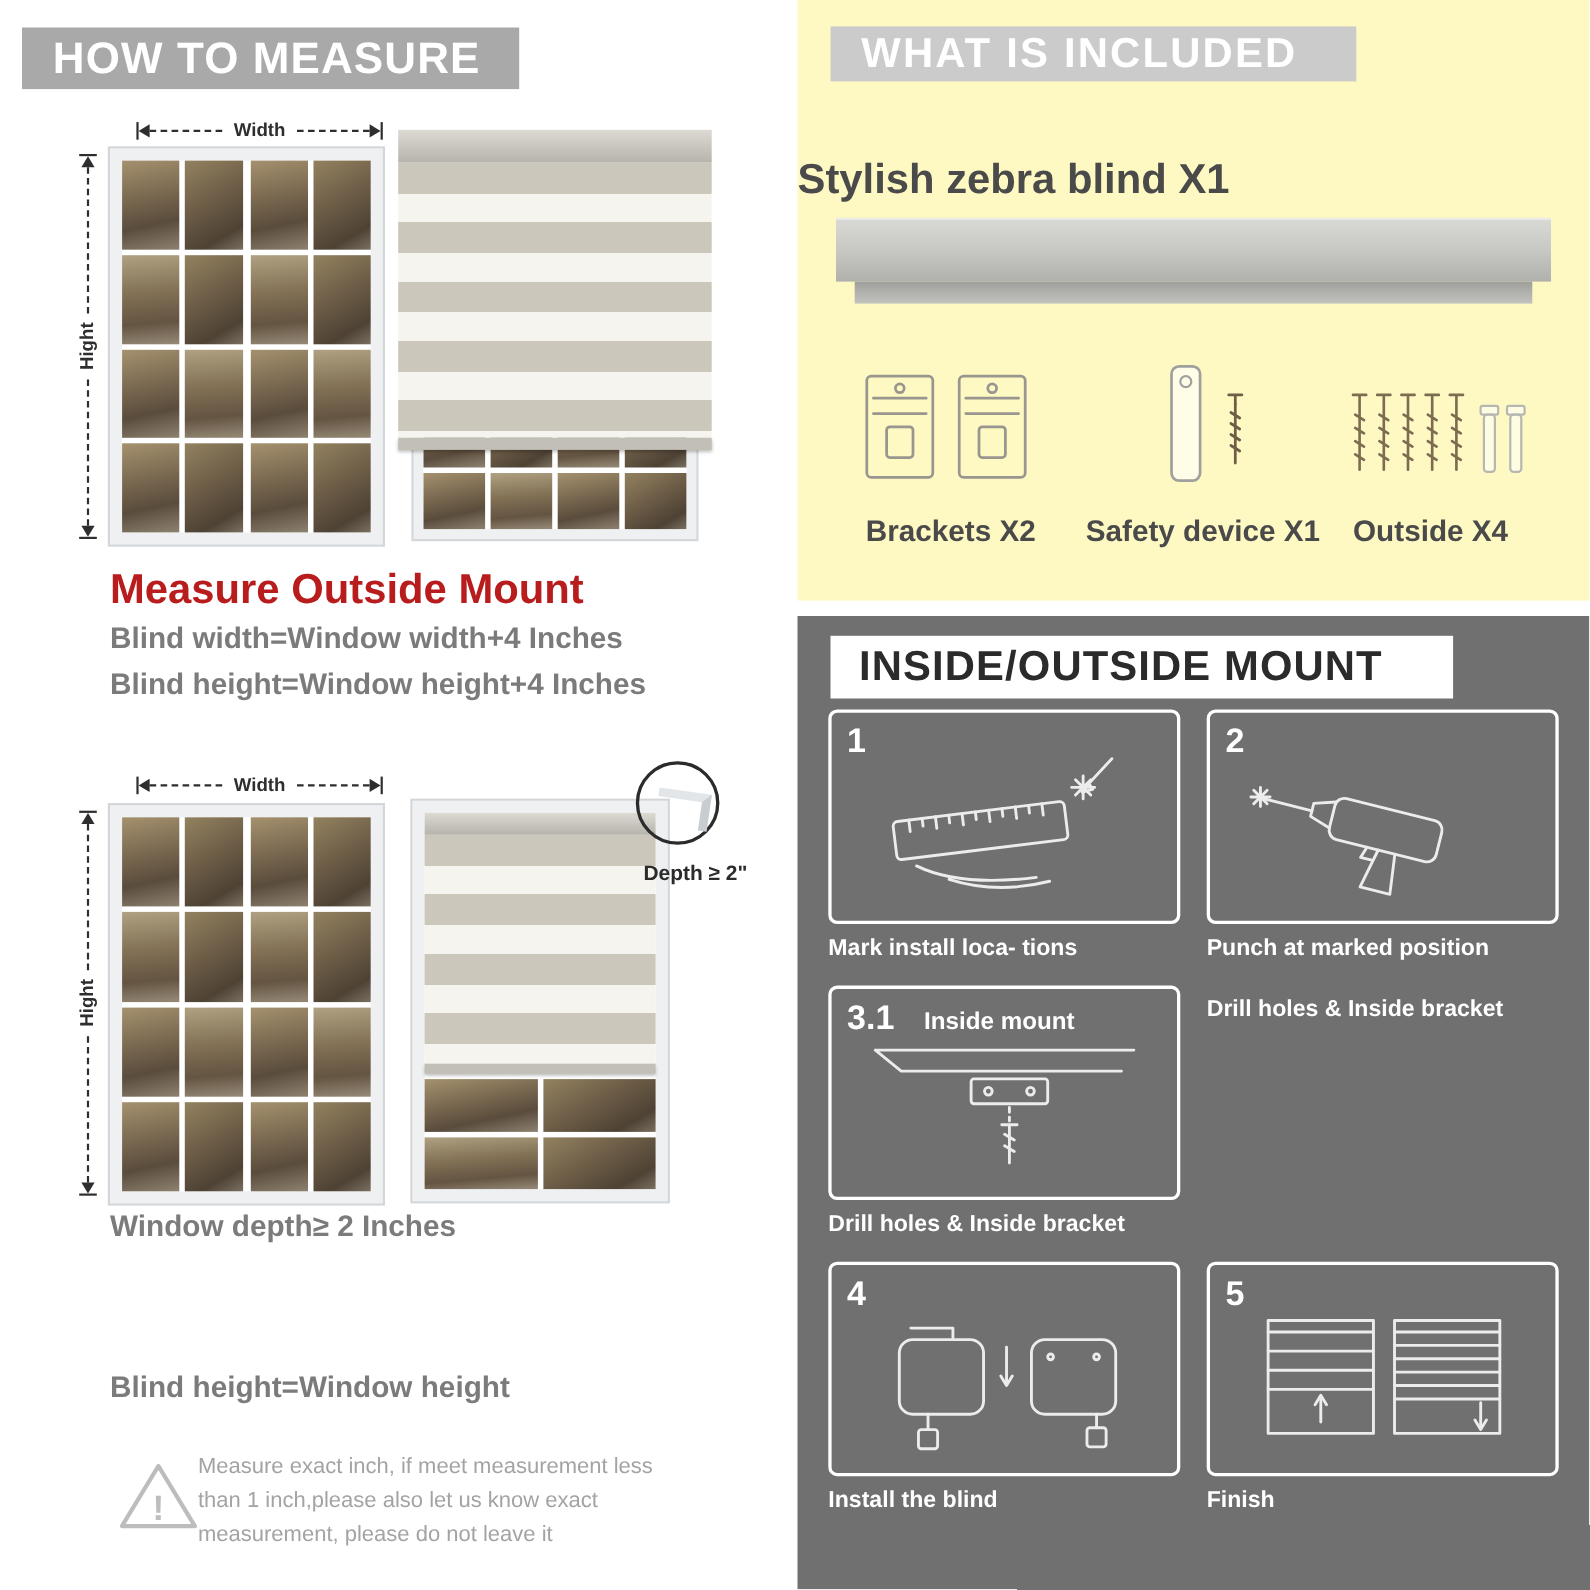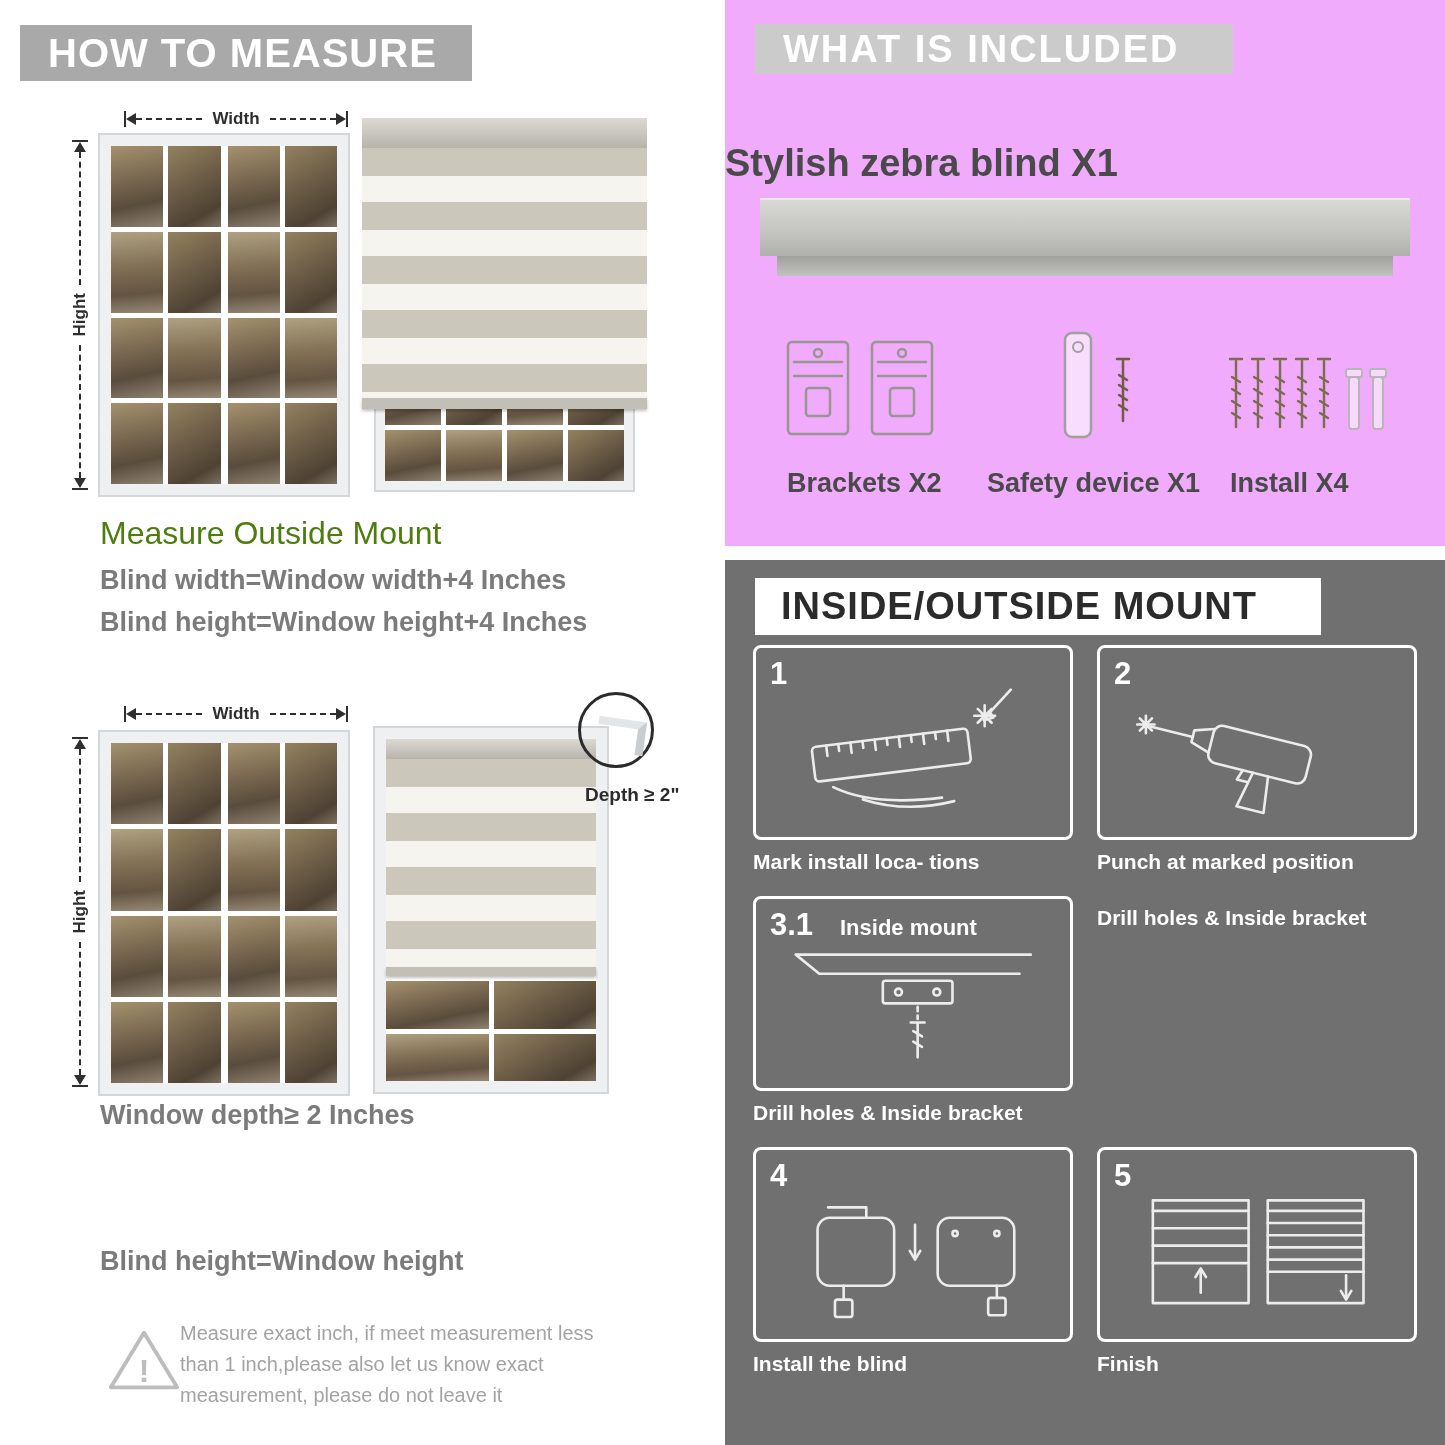--- a/index.html
+++ b/index.html
@@ -3,21 +3,21 @@
 <meta charset="utf-8">
 <style>
   html,body{margin:0;padding:0;background:#fff;}
   .page{position:relative;width:1445px;height:1445px;overflow:hidden;background:#fff;
         font-family:"Liberation Sans","DejaVu Sans",sans-serif;}
   .abs{position:absolute;box-sizing:border-box;}
 
   
   .banner-left{background:#a9a9a9;color:#fff;font-size:40px;font-weight:bold;
                line-height:56px;padding-left:28px;letter-spacing:1px;}
-  .h1{font-size:32px;font-weight:normal;color:#4d7c0f;white-space:nowrap;}
+  .h1{font-size:38px;font-weight:bold;color:#b91c1c;white-space:nowrap;}
   .formula{font-size:27px;font-weight:bold;color:#7b7b7b;white-space:nowrap;}
 
   
   .win{border:11px solid #eef0f2;outline:2px solid #d3d7da;background:#fff;display:flex;gap:7px;}
   .sash{flex:1;display:grid;grid-template-columns:1fr 1fr;grid-template-rows:repeat(4,1fr);
         gap:5px;background:#fff;}
   .sash.r2{grid-template-rows:repeat(2,1fr);}
   .sash.c4{grid-template-columns:repeat(4,1fr);}
   .pane{background:linear-gradient(168deg,#a4916e 0%,#7c6b52 38%,#5a4c3c 70%,#8d8170 100%);}
   .pane:nth-child(2n){background:linear-gradient(150deg,#93825f 0%,#6d5d47 45%,#4e4234 80%,#7a7060 100%);}
@@ -45,21 +45,21 @@
   .depth-circle{width:76px;height:76px;border:3px solid #2b2b2b;border-radius:50%;background:transparent;z-index:5;}
   .depth-corner{position:absolute;left:16px;top:24px;width:40px;height:26px;
                 border-top:8px solid #e3e6e8;border-right:8px solid #c9cdd0;transform:rotate(8deg);}
   .depth-label{font-size:19px;font-weight:bold;color:#2b2b2b;white-space:nowrap;z-index:6;}
 
   .warn-text{font-size:20px;color:#a3a3a3;line-height:1.55;width:445px;}
   .warn-mark{position:absolute;left:0;top:0;width:78px;height:70px;display:flex;align-items:flex-end;
              justify-content:center;color:#bdbdbd;font-size:32px;font-weight:bold;padding-bottom:6px;box-sizing:border-box;}
 
   
-  .panel-light{background:#f0abfc;}
+  .panel-light{background:#fef9c3;}
   .banner-included{background:#cbcbcb;color:#fff;font-size:38px;font-weight:bold;
                    line-height:50px;padding-left:28px;letter-spacing:2px;}
   .blind-label{font-size:38px;font-weight:bold;color:#4a4a4a;text-align:left;}
   .headrail{background:linear-gradient(180deg,#d8d8d5 0%,#c9c9c6 45%,#b0b0ac 100%);
             border-top:2px solid #e9e9e7;}
   .headrail-lip{background:linear-gradient(180deg,#9f9f9b,#c2c2be);}
   .item-label{font-size:27px;font-weight:bold;color:#4a4a4a;white-space:nowrap;text-align:center;}
   .partart{stroke:#98968f;fill:none;stroke-width:2.5;stroke-linecap:round;stroke-linejoin:round;}
 
   .panel-dark{background:#707070;}
@@ -282,21 +282,21 @@
             <rect x="126" y="24" width="16" height="8" rx="2"></rect>
               <rect x="129" y="32" width="10" height="52" rx="3"></rect>
             <rect x="150" y="24" width="16" height="8" rx="2"></rect>
               <rect x="153" y="32" width="10" height="52" rx="3"></rect>
           </g>
         </svg>
       </div>
 
       <div class="abs item-label" style="left:62px;top:468px;">Brackets X2</div>
       <div class="abs item-label" style="left:262px;top:468px;">Safety device X1</div>
-      <div class="abs item-label" style="left:505px;top:468px;">Install X4</div>
+      <div class="abs item-label" style="left:505px;top:468px;">Outside X4</div>
     </div>
 
     <div class="abs panel-dark" style="left:0;top:560px;width:720px;height:885px;">
 
       <div class="abs banner-mount" style="left:30px;top:18px;width:566px;height:57px;">
         <span>INSIDE/OUTSIDE MOUNT</span>
       </div>
 
       <div class="steps">
 

